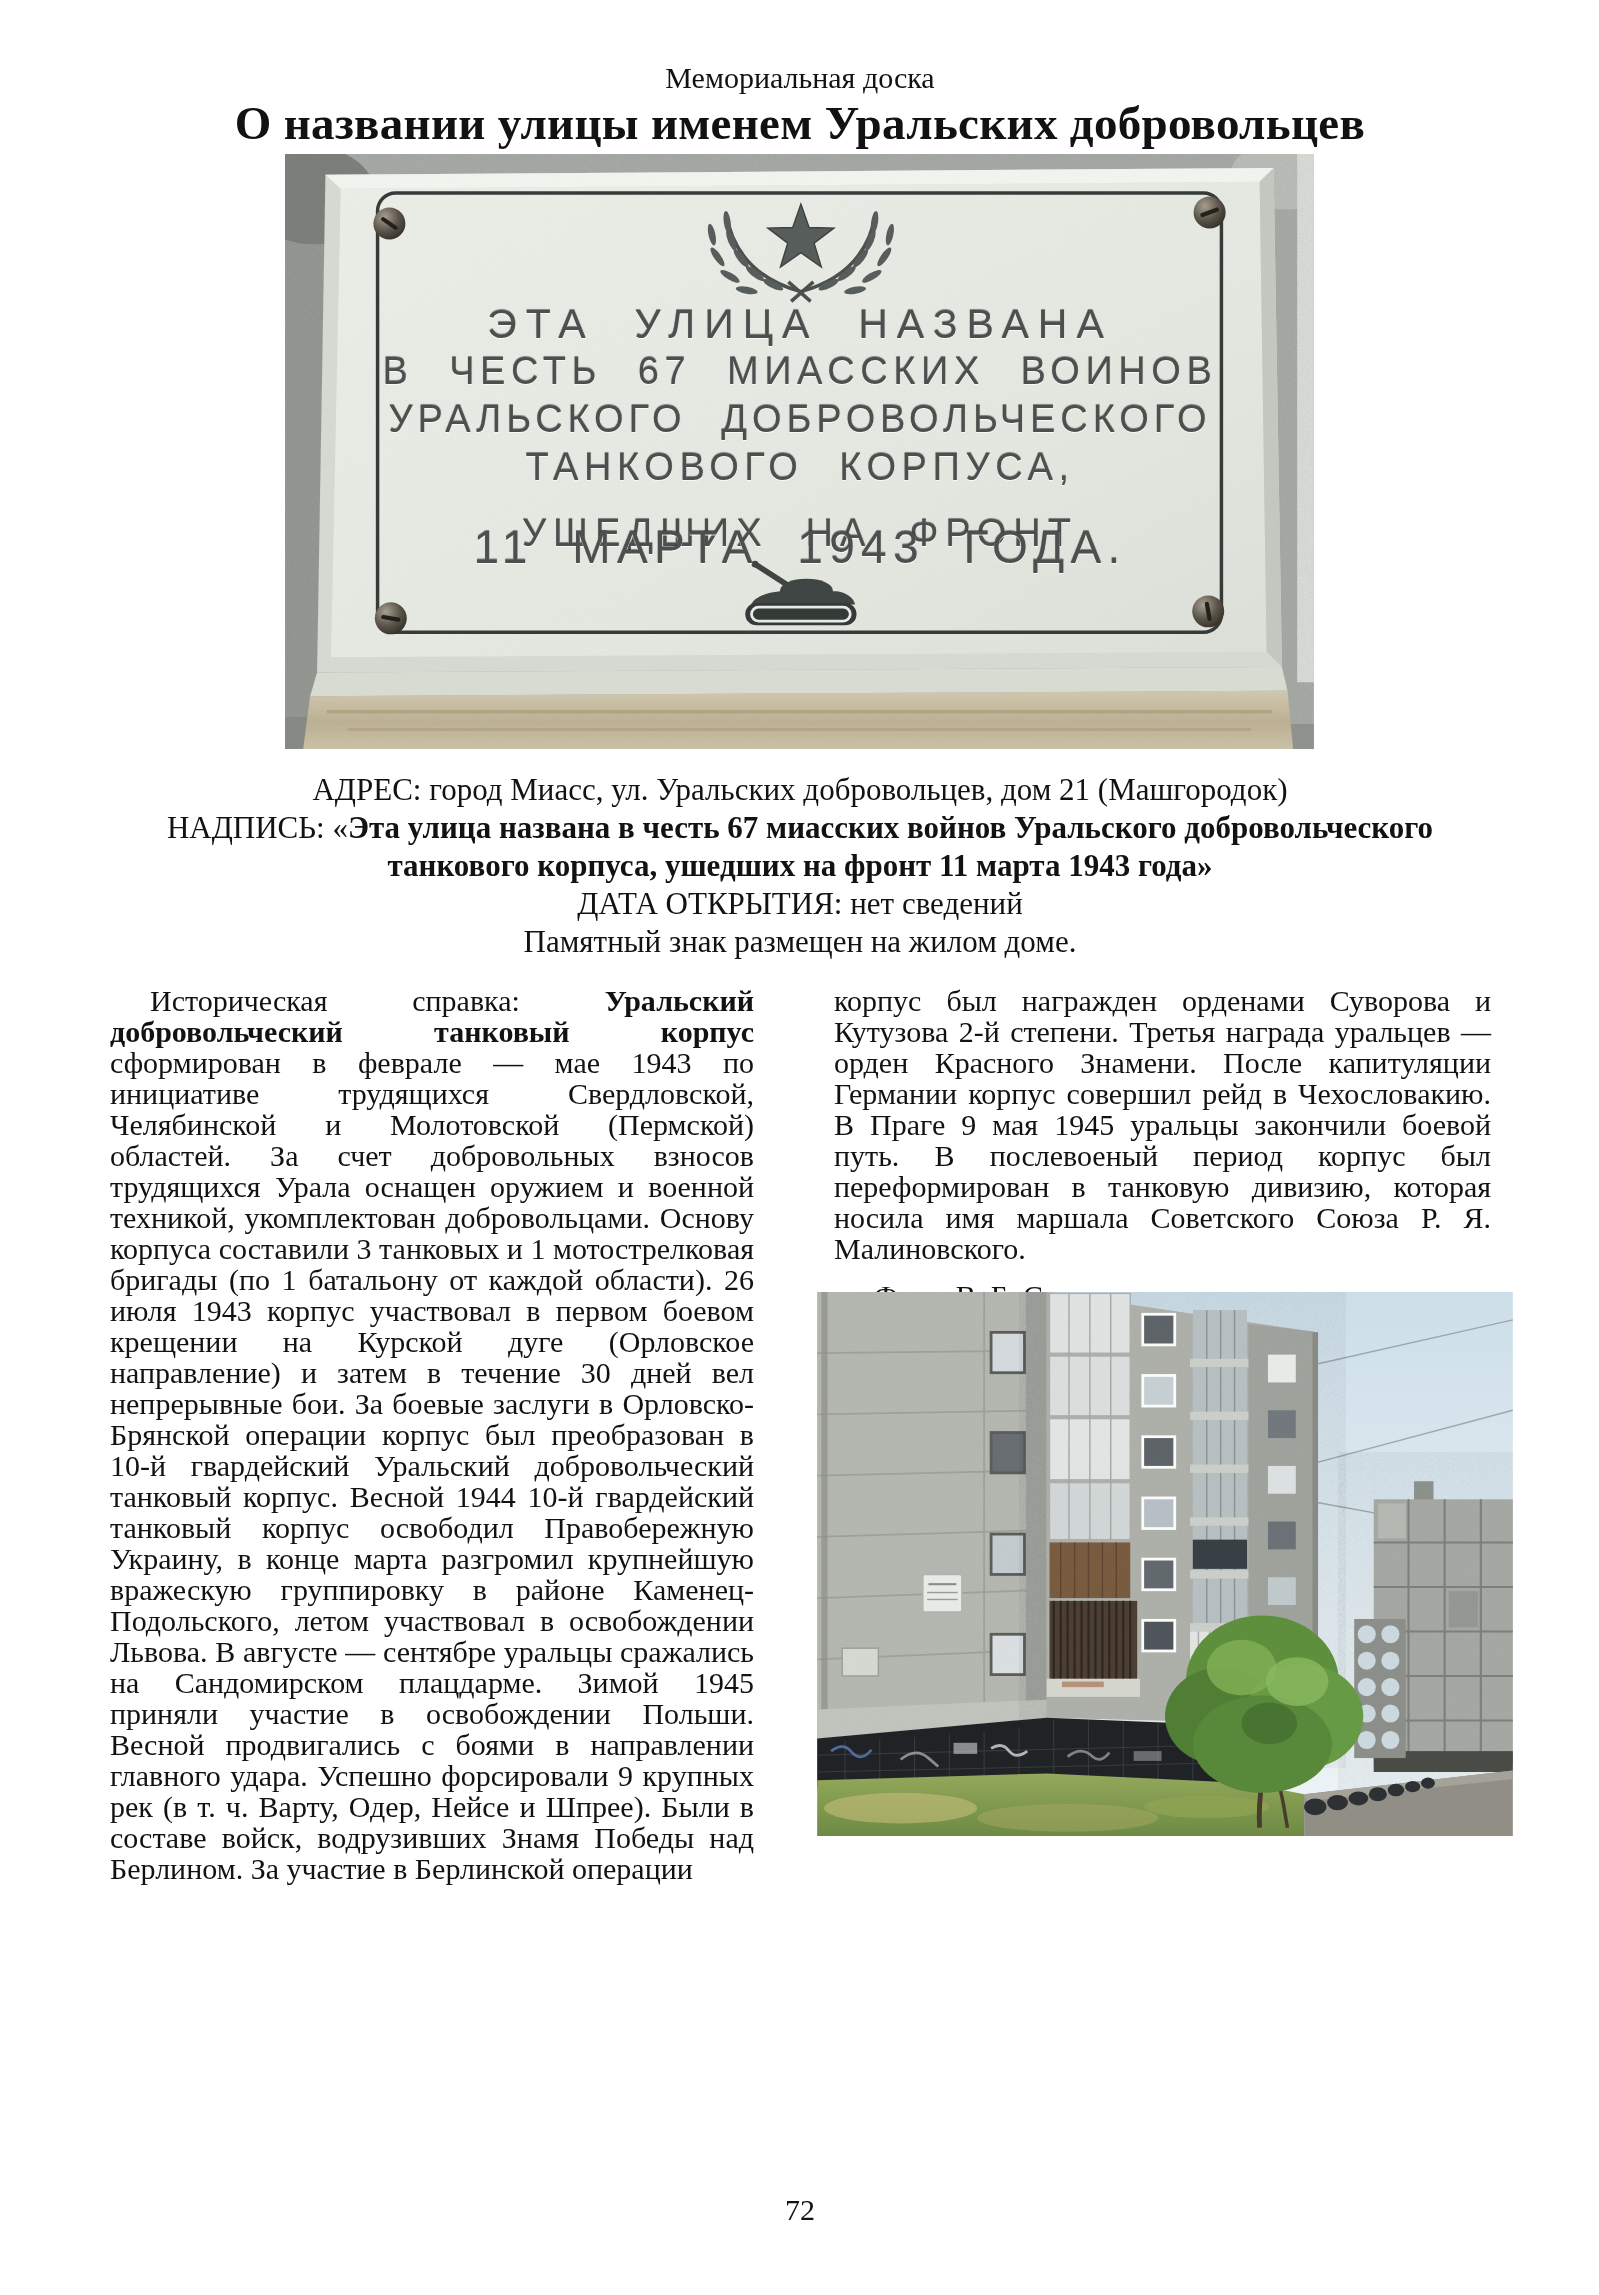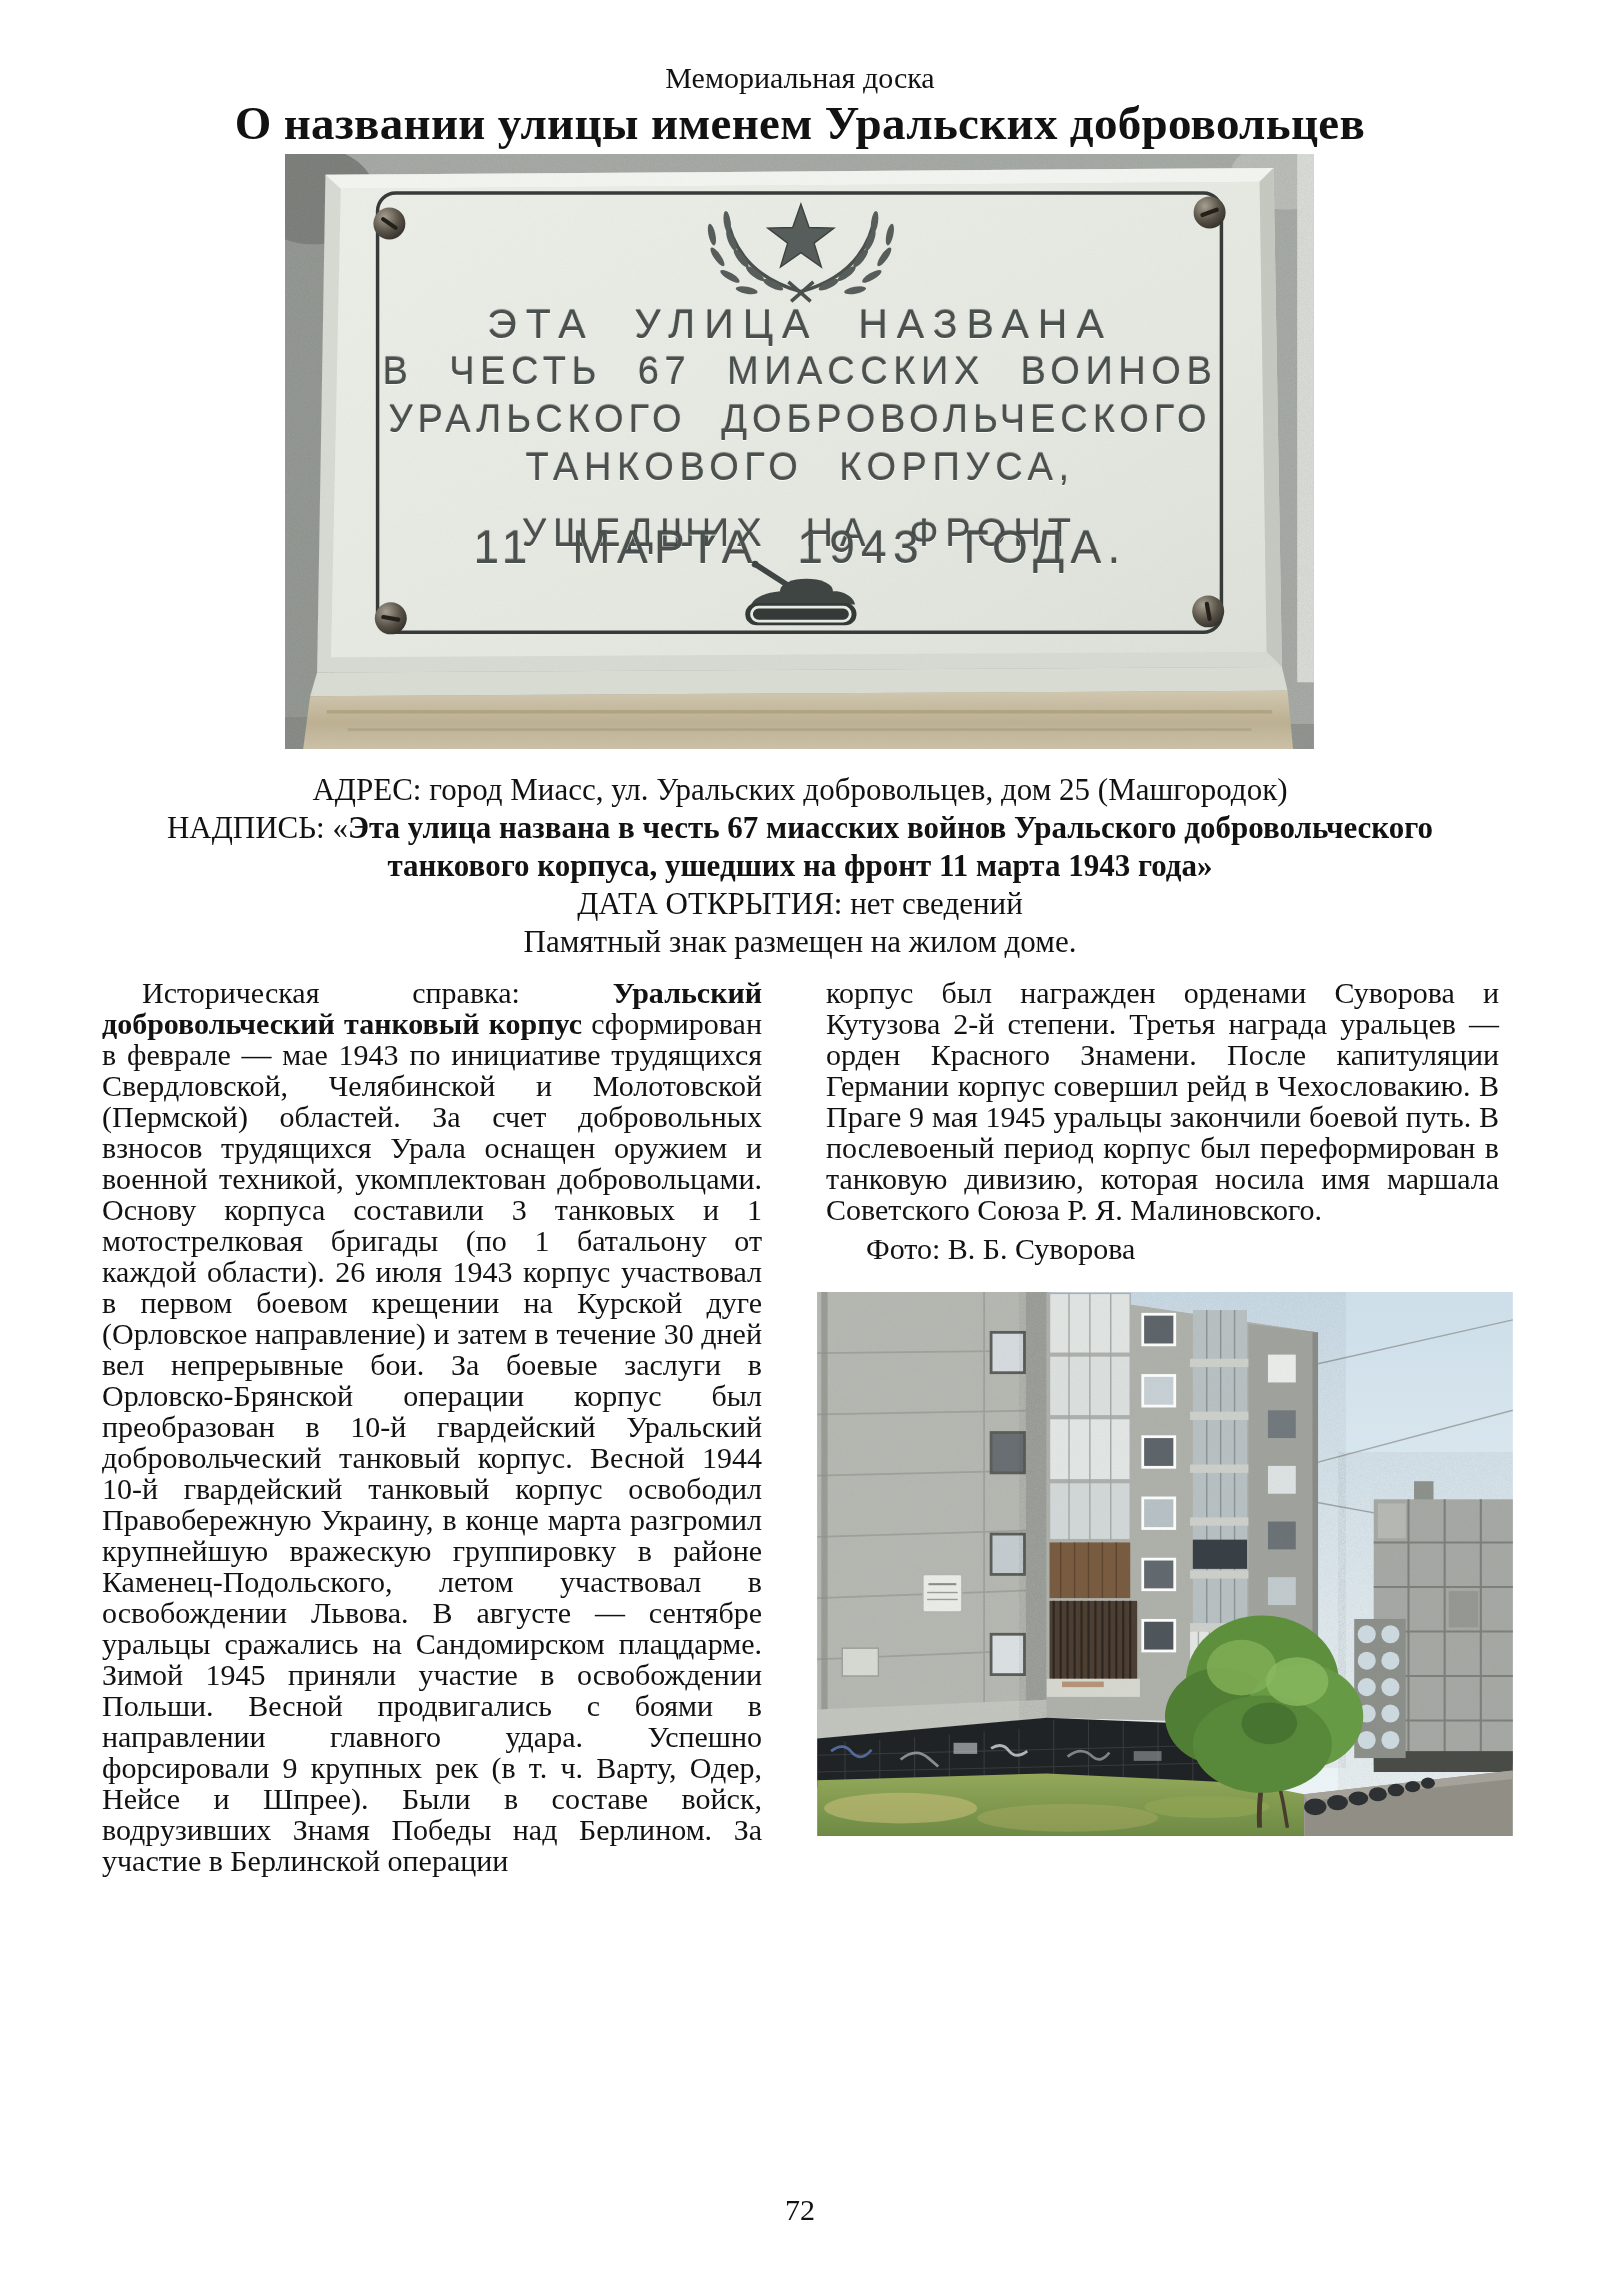--- a/index.html
+++ b/index.html
@@ -28,21 +28,21 @@
 
   
   .details{position:absolute;left:94px;top:771px;width:1412px;text-align:center;
            font-size:31px;line-height:38px;}
   .details b{font-weight:bold;}
 
   
   .col{position:absolute;top:969px;font-size:30px;line-height:31px;text-align:justify;}
   .col-left{left:94px;width:676px;}
   .col-right{left:818px;width:689px;}
-  .col p{margin:8px;}
+  .col p{margin:16px;}
   .indent{text-indent:40px;}
   .col b{font-weight:bold;}
 
   
   .photo-building{position:absolute;left:817px;top:1292px;width:696px;height:544px;overflow:hidden;}
 
   .pagenum{position:absolute;left:0;top:2193px;width:1600px;text-align:center;font-size:30px;}
 </style>
 </head>
 <body>
@@ -169,21 +169,21 @@
       <div class="pline pl1">ЭТА УЛИЦА НАЗВАНА</div>
       <div class="pline pl2">В ЧЕСТЬ 67 МИАССКИХ ВОИНОВ</div>
       <div class="pline pl4">ТАНКОВОГО КОРПУСА,</div>
       <div class="pline pl3">УРАЛЬСКОГО ДОБРОВОЛЬЧЕСКОГО</div>
       <div class="pline pl5">УШЕДШИХ НА ФРОНТ</div>
       <div class="pline pl6">11 МАРТА 1943 ГОДА.</div>
     </div>
   </div>
 
   <div class="details">
-    <div><span>АДРЕС:</span><span> город Миасс, ул. Уральских добровольцев, дом 25 (Машгородок)</span></div>
+    <div><span>АДРЕС:</span><span> город Миасс, ул. Уральских добровольцев, дом 21 (Машгородок)</span></div>
     <div><span>НАДПИСЬ: «</span><b>Эта улица названа в честь 67 миасских войнов Уральского добровольческого</b></div>
     <div><b>танкового корпуса, ушедших на фронт 11 марта 1943 года»</b></div>
     <div><span>ДАТА ОТКРЫТИЯ:</span><span> нет сведений</span></div>
     <div>Памятный знак размещен на жилом доме.</div>
   </div>
 
   <div class="col col-left">
     <p class="indent"><span>Историческая справка: </span><b>Уральский добровольческий танковый корпус</b><span> сформирован в феврале — мае 1943 по инициативе трудящихся Свердловской, Челябинской и Молотовской (Пермской) областей. За счет добровольных взносов трудящихся Урала оснащен оружием и военной техникой, укомплектован добровольцами. Основу корпуса составили 3 танковых и 1 мотострелковая бригады (по 1 батальону от каждой области). 26 июля 1943 корпус участвовал в первом боевом крещении на Курской дуге (Орловское направление) и затем в течение 30 дней вел непрерывные бои. За боевые заслуги в Орловско-Брянской операции корпус был преобразован в 10-й гвардейский Уральский добровольческий танковый корпус. Весной 1944 10-й гвардейский танковый корпус освободил Правобережную Украину, в конце марта разгромил крупнейшую вражескую группировку в районе Каменец-Подольского, летом участвовал в освобождении Львова. В августе — сентябре уральцы сражались на Сандомирском плацдарме. Зимой 1945 приняли участие в освобождении Польши. Весной продвигались с боями в направлении главного удара. Успешно форсировали 9 крупных рек (в т. ч. Варту, Одер, Нейсе и Шпрее). Были в составе войск, водрузивших Знамя Победы над Берлином. За участие в Берлинской операции</span></p>
   </div>
 

